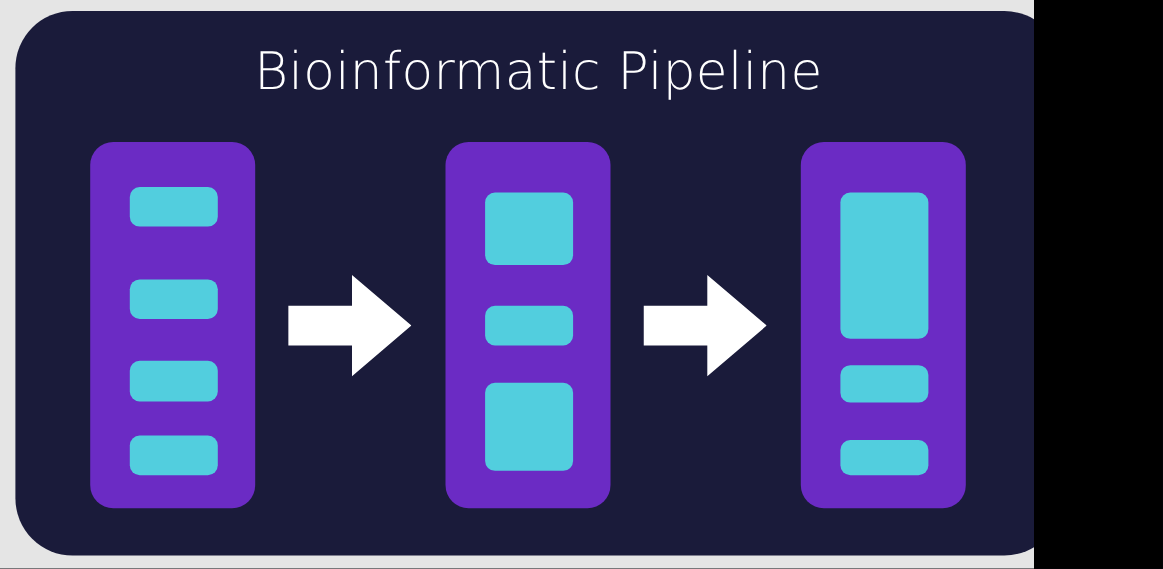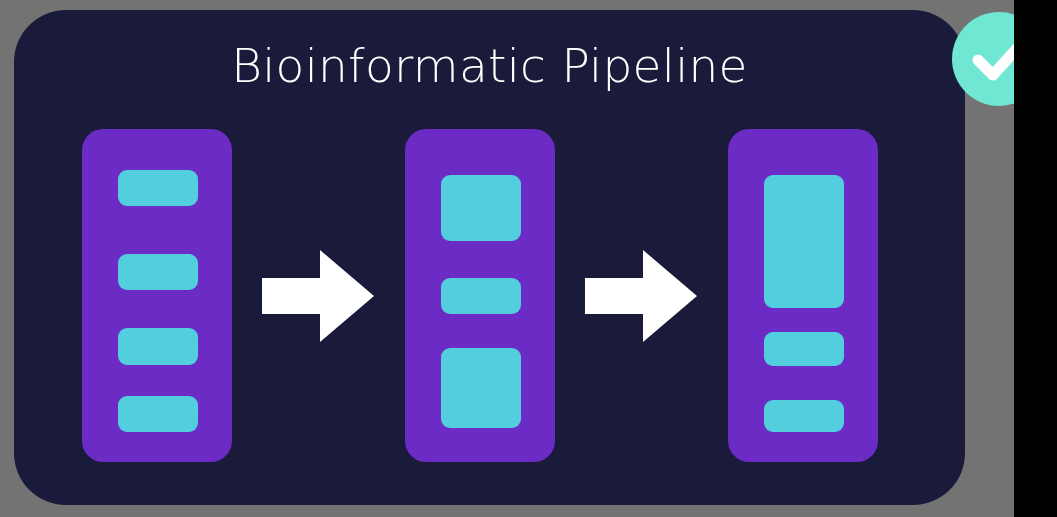--- a/index.html
+++ b/index.html
@@ -5,23 +5,23 @@
   html, body {
     margin: 0;
     padding: 0;
     background: #000000;
   }
   body {
     font-family: "DejaVu Sans", sans-serif;
   }
   #stage {
     position: relative;
-    width: 1014px;
+    width: 940px;
     height: 517px;
-    background: #737373;
+    background: #e5e5e5;
     overflow: hidden;
   }
   
   #card {
     position: absolute;
     left: 14px;
     top: 10px;
     width: 951px;
     height: 495px;
     background: #1a1b3a;

